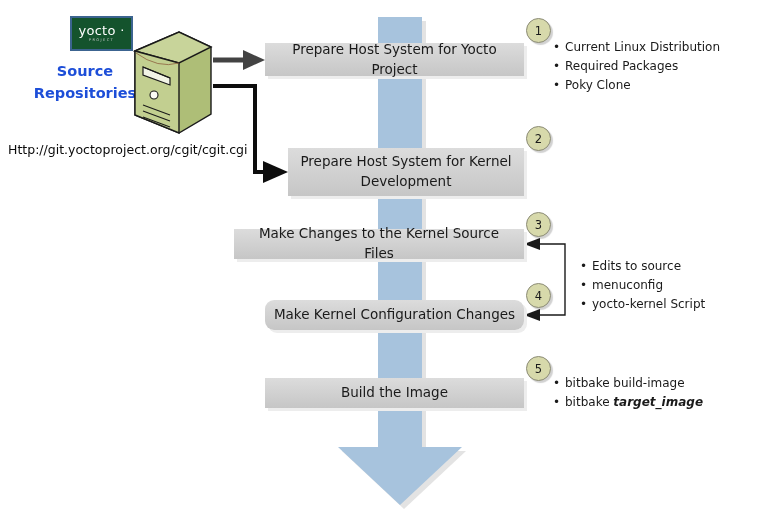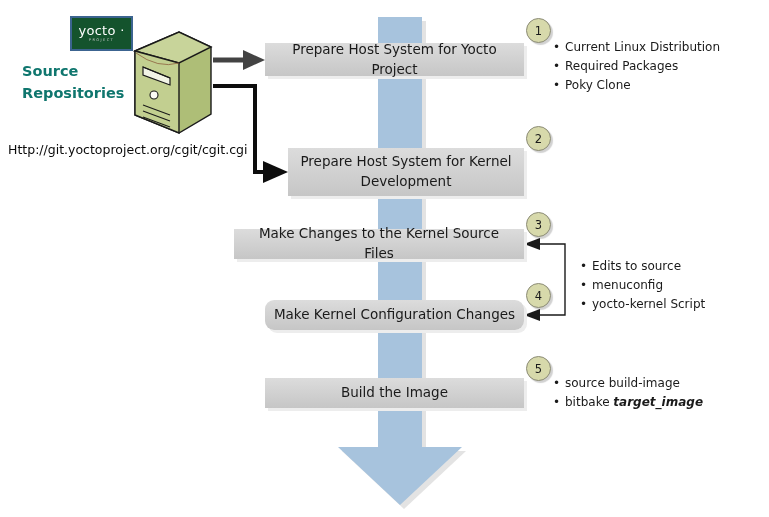--- a/index.html
+++ b/index.html
@@ -140,24 +140,24 @@
     font-size: 3.6px;
     letter-spacing: 1.4px;
     line-height: 1;
     margin-top: 2px;
   }
   .src-label {
     position: absolute;
     left: 22px;
     top: 60px;
     width: 126px;
-    text-align: left;
+    text-align: center;
     font-size: 14.5px;
     font-weight: bold;
-    color: #0f766e;
+    color: #1d4ed8;
     line-height: 1.55;
   }
   .url-label {
     position: absolute;
     left: 8px;
     top: 142px;
     font-size: 12.5px;
     color: #0a0a0a;
     white-space: nowrap;
   }
@@ -244,21 +244,21 @@
       <li>menuconfig</li>
       <li>yocto-kernel Script</li>
     </ul>
   </div>
 
   <div class="pbox" style="left:265px; top:378px; width:259px; height:30px;">Build the Image</div>
   <div class="step-circle" style="left:526px; top:356px;">5</div>
   <div class="bullets" style="left:553px; top:374px; width:200px;">
     <ul>
       <li>
-        <span>source build-image</span>
+        <span>bitbake build-image</span>
       </li>
       <li>
         <span>bitbake </span><span class="ital">target_image</span>
       </li>
     </ul>
   </div>
 
 </div>
 
 </body></html>

